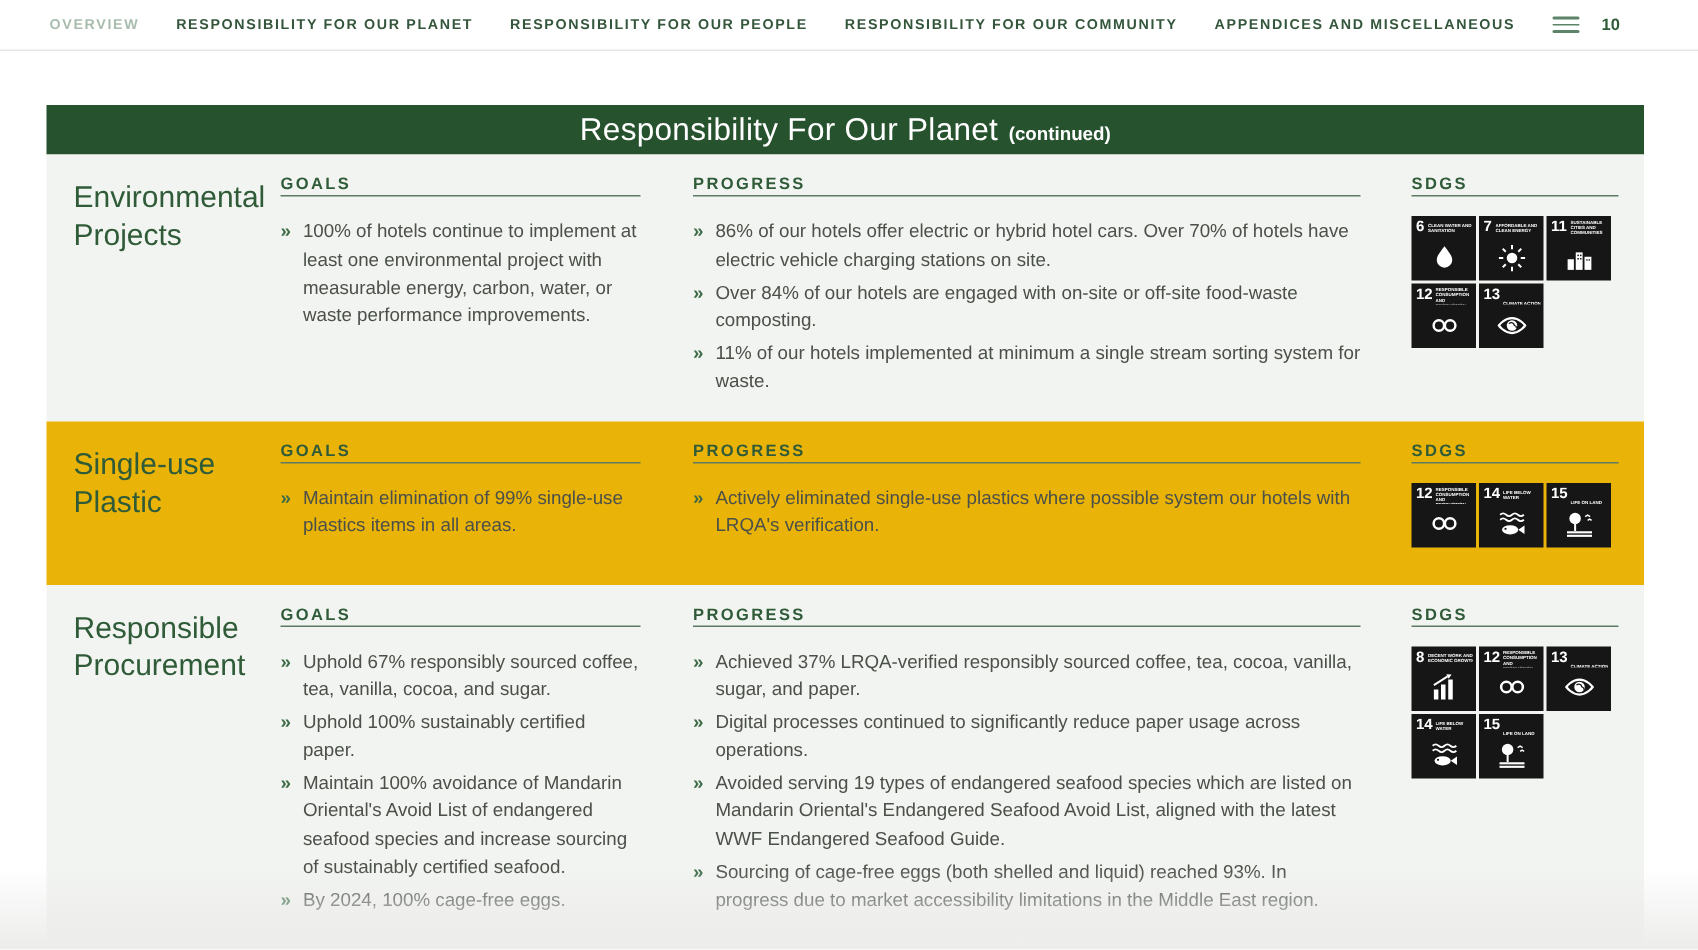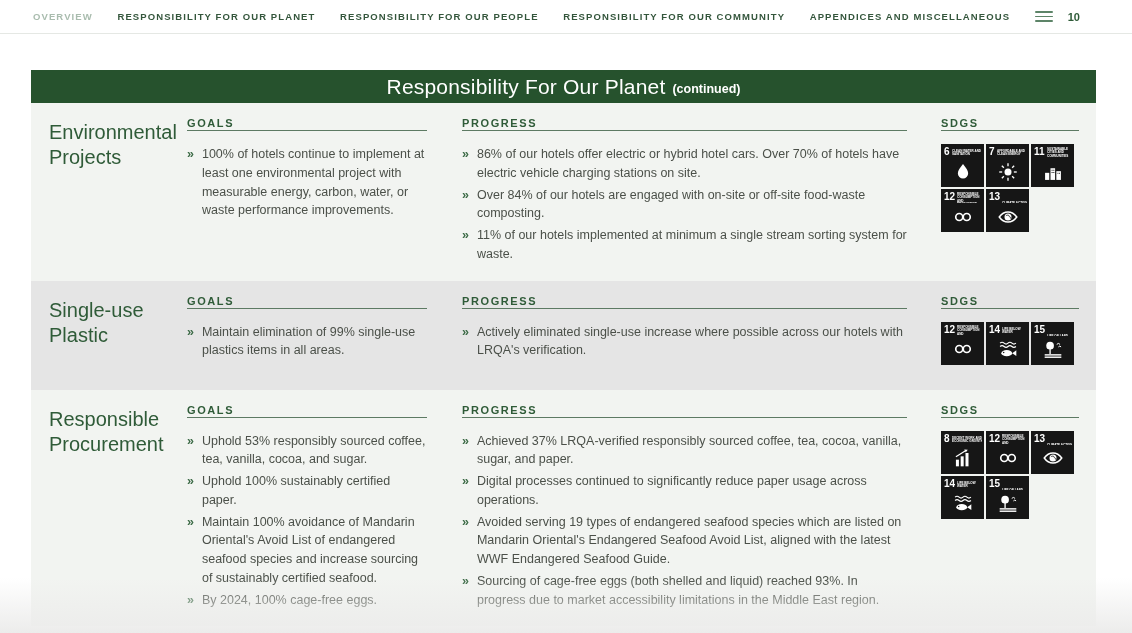--- a/index.html
+++ b/index.html
@@ -46,21 +46,21 @@
   .title-main{ font-size:21px; font-weight:500; letter-spacing:.2px; }
   .title-suffix{ font-size:12.5px; font-weight:bold; padding-top:4px; }
 
   
   .row{
     display:grid;
     grid-template-columns:138px 275px 479px 138px;
     padding:0 17px 14px 18px;
     background:#f2f4f1;
   }
-  .row.shaded{ background:#e5e5e5; }
+  .row.shaded{ background:#eab308; }
   .row:nth-child(1){ min-height:165px; }
   .row:nth-child(2){ min-height:109px; }
   .row:nth-child(3){ min-height:197px; }
 
   .row-title{
     padding-top:17px;
     font-size:20px; line-height:1.25; font-weight:500;
     color:#2f5b38;
   }
   .col{ padding-top:14px; }
@@ -249,21 +249,21 @@
               <span class="marker">»</span>
               <span>Maintain elimination of 99% single-use plastics items in all areas.</span>
             </div>
           </div>
     </div>
     <div class="col progress-col">
       <h3 class="col-header">PROGRESS</h3>
       <div class="bullets">
             <div class="bullet">
               <span class="marker">»</span>
-              <span>Actively eliminated single-use increase where possible across our hotels with LRQA's verification.</span>
+              <span>Actively eliminated single-use plastics where possible system our hotels with LRQA's verification.</span>
             </div>
           </div>
     </div>
     <div class="col sdgs-col">
       <h3 class="col-header">SDGS</h3>
       <div class="badges">
             <div class="sdg-badge">
               <div class="sdg-head">
                 <span class="sdg-num">12</span>
                 <span class="sdg-label-wrap"><span class="sdg-label">Responsible Consumption and Production</span></span>
@@ -320,21 +320,21 @@
     </div>
   </section>
 
   <section class="row">
     <h2 class="row-title">Responsible Procurement</h2>
     <div class="col goals-col">
       <h3 class="col-header">GOALS</h3>
       <div class="bullets">
             <div class="bullet">
               <span class="marker">»</span>
-              <span>Uphold 53% responsibly sourced coffee, tea, vanilla, cocoa, and sugar.</span>
+              <span>Uphold 67% responsibly sourced coffee, tea, vanilla, cocoa, and sugar.</span>
             </div>
             <div class="bullet">
               <span class="marker">»</span>
               <span>Uphold 100% sustainably certified paper.</span>
             </div>
             <div class="bullet">
               <span class="marker">»</span>
               <span>Maintain 100% avoidance of Mandarin Oriental's Avoid List of endangered seafood species and increase sourcing of sustainably certified seafood.</span>
             </div>
             <div class="bullet">

